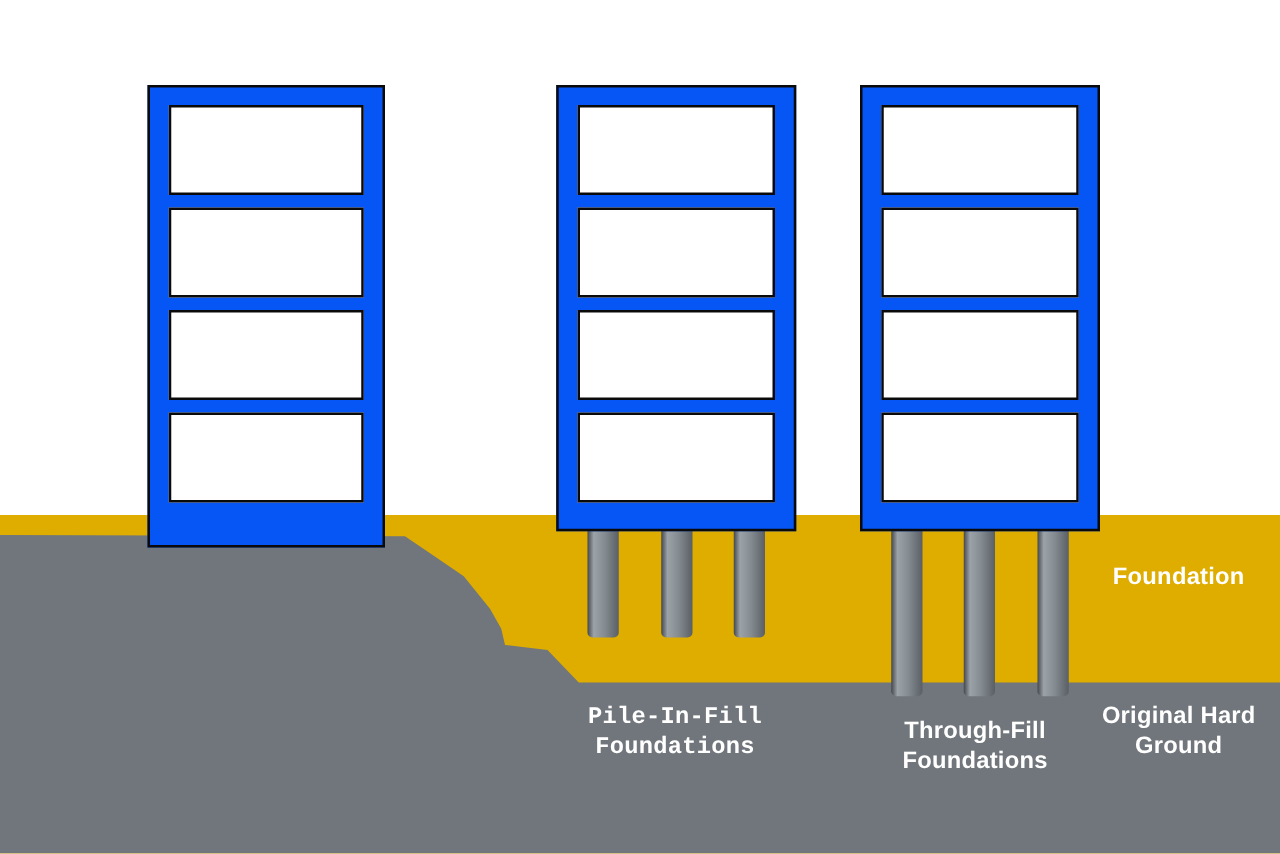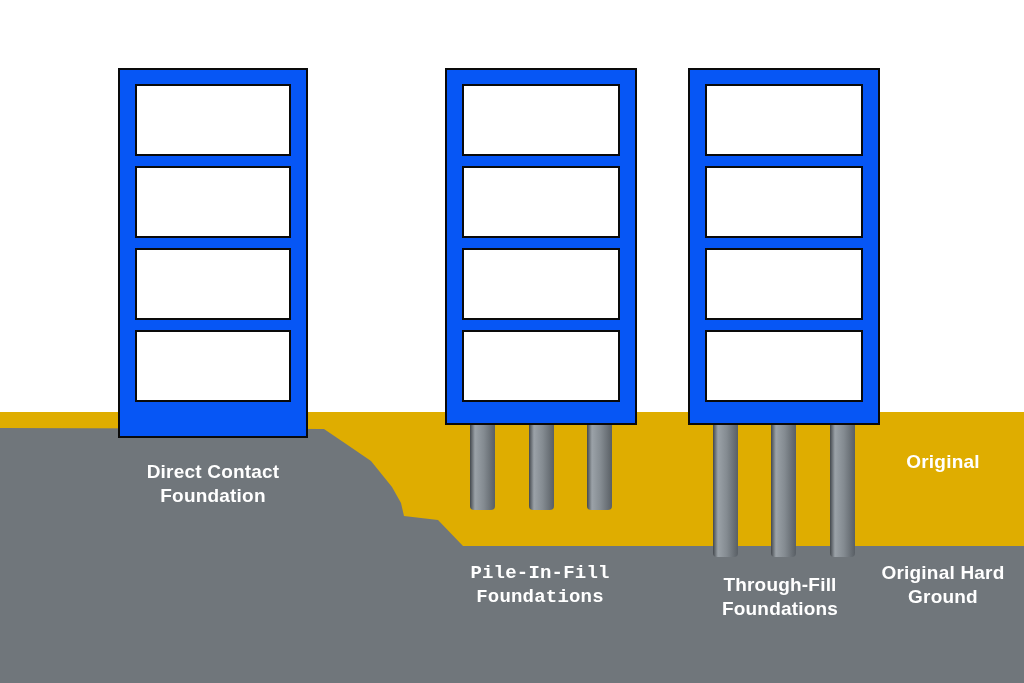--- a/index.html
+++ b/index.html
@@ -90,33 +90,29 @@
     <div class="win"></div>
     <div class="win"></div>
   </div>
   <div class="building b3">
     <div class="win"></div>
     <div class="win"></div>
     <div class="win"></div>
     <div class="win"></div>
   </div>
 
-  <div class="label lbl-direct">
-    <span class="ln">Direct Contact</span>
-    <span class="ln">Foundation</span>
-  </div>
   <div class="label lbl-pile">
     <span class="ln">Pile-In-Fill</span>
     <span class="ln">Foundations</span>
   </div>
   <div class="label lbl-through">
     <span class="ln">Through-Fill</span>
     <span class="ln">Foundations</span>
   </div>
   <div class="label lbl-reclaim">
-    <span class="ln">Original</span>
+    <span class="ln">Foundation</span>
   </div>
   <div class="label lbl-original">
     <span class="ln">Original Hard</span>
     <span class="ln">Ground</span>
   </div>
 
 </div>
 
 </body></html>

